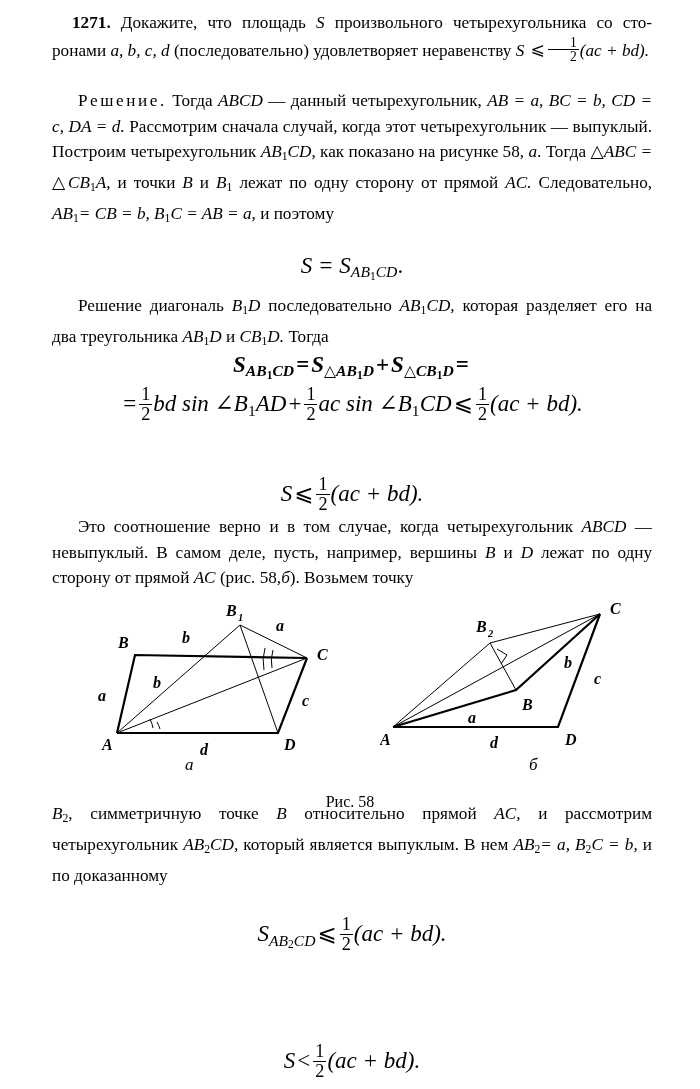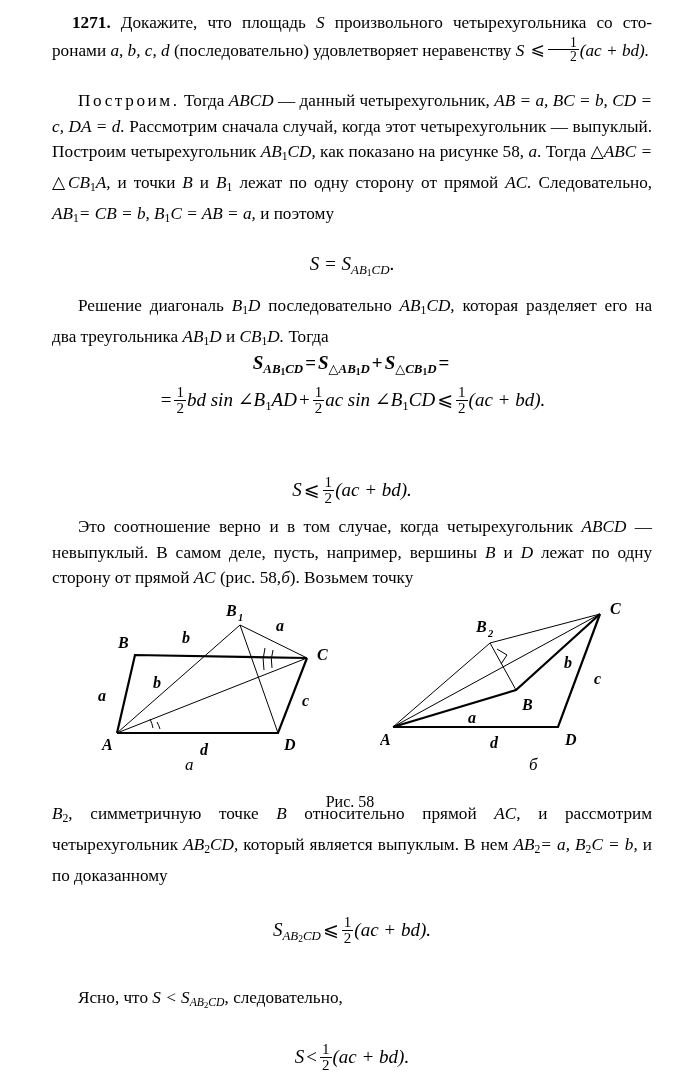--- a/index.html
+++ b/index.html
@@ -85,21 +85,21 @@
   .frac .bot {
     display: block;
     padding: 0 2px;
     font-size: 0.92em;
   }
   .eq {
     position: absolute;
     width: 600px;
     left: 52px;
     text-align: center;
-    font-size: 19px;
+    font-size: 23px;
     font-family: "Liberation Serif", "DejaVu Serif", serif;
   }
   .figwrap {
     position: absolute;
     left: 0;
     top: 598px;
     width: 700px;
     height: 200px;
   }
   .figcap {
@@ -141,21 +141,21 @@
       <span>ронами</span>
       <span class="mi">a, b, c, d</span>
       <span>(последовательно) удовлетворяет неравенству</span>
       <span class="mi">S</span>
       <span class="op">⩽</span><span class="frac"><span class="top">1</span><span class="bar"></span><span class="bot">2</span></span><span class="mi">(ac + bd).</span>
     </p>
   </div>
 
   <div class="body-block" style="top:88px;">
     <p class="indent">
-      <span class="spaced">Построим.</span>
+      <span class="spaced">Решение.</span>
       <span>Тогда</span>
       <span class="mi">ABCD</span>
       <span>— данный четырехугольник,</span>
       <span class="mi">AB = a,</span>
       <span class="mi">BC = b, CD = c, DA = d.</span>
       <span>Рассмотрим сначала случай, когда этот четырехугольник — выпуклый. Построим четырехугольник</span>
       <span class="mi"><span>AB</span><span class="subup">1</span><span>CD,</span></span>
       <span>как показано на рисунке 58,</span>
       <span class="mi">а</span><span>. Тогда</span>
       <span class="mi"><span>△ABC = △CB</span><span class="subup">1</span><span>A,</span></span>
@@ -292,24 +292,18 @@
       <span>который является выпуклым. В нем</span>
       <span class="mi"><span>AB</span><span class="subup">2</span><span>= a, B</span><span class="subup">2</span><span>C = b,</span></span>
       <span>и по доказанному</span>
     </p>
   </div>
 
   <div class="eq" style="top:915px;">
     <span class="mi">S</span><span class="sub">AB</span><span class="subup" style="font-size:0.5em;vertical-align:-0.62em;">2</span><span class="sub">CD</span><span class="op">⩽</span><span class="frac"><span class="top">1</span><span class="bar"></span><span class="bot">2</span></span><span class="mi">(ac + bd).</span>
   </div>
 
-  <div class="body-block" style="top:985px;">
-    <p class="indent">
-      <span>Ясно, что</span>
-      <span class="mi"><span>S &lt; S</span><span class="sub">AB</span><span class="subup" style="font-size:0.5em;vertical-align:-0.62em;">2</span><span class="sub">CD</span></span><span>, следовательно,</span>
-    </p>
-  </div>
 
   <div class="eq" style="top:1042px;">
     <span class="mi">S</span><span class="op">&lt;</span><span class="frac"><span class="top">1</span><span class="bar"></span><span class="bot">2</span></span><span class="mi">(ac + bd).</span>
   </div>
 
 </div>
 
 </body></html>

